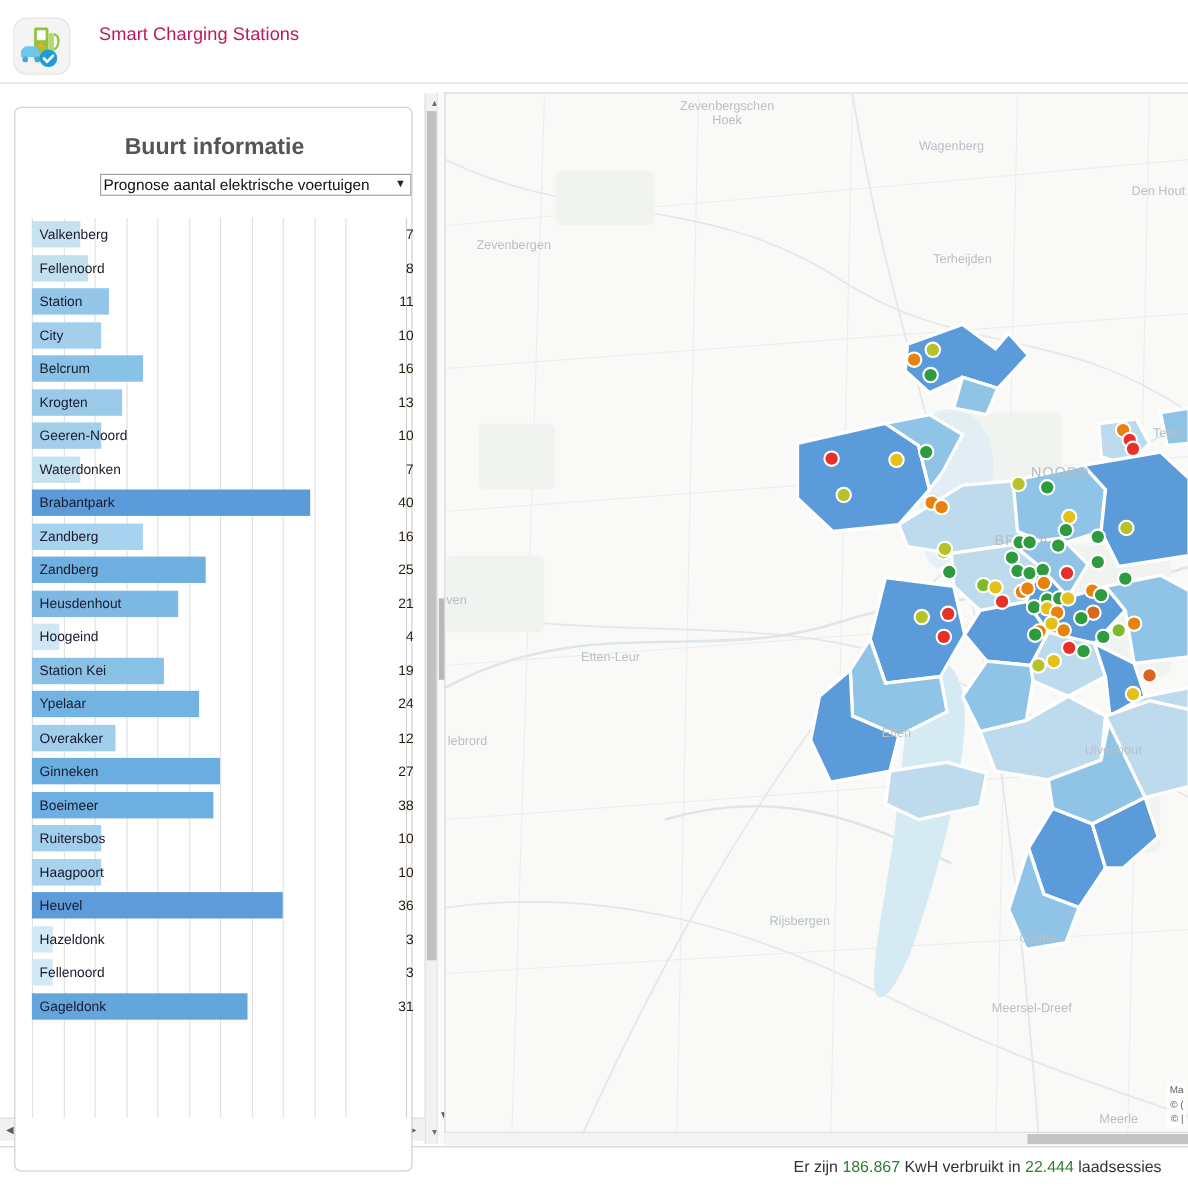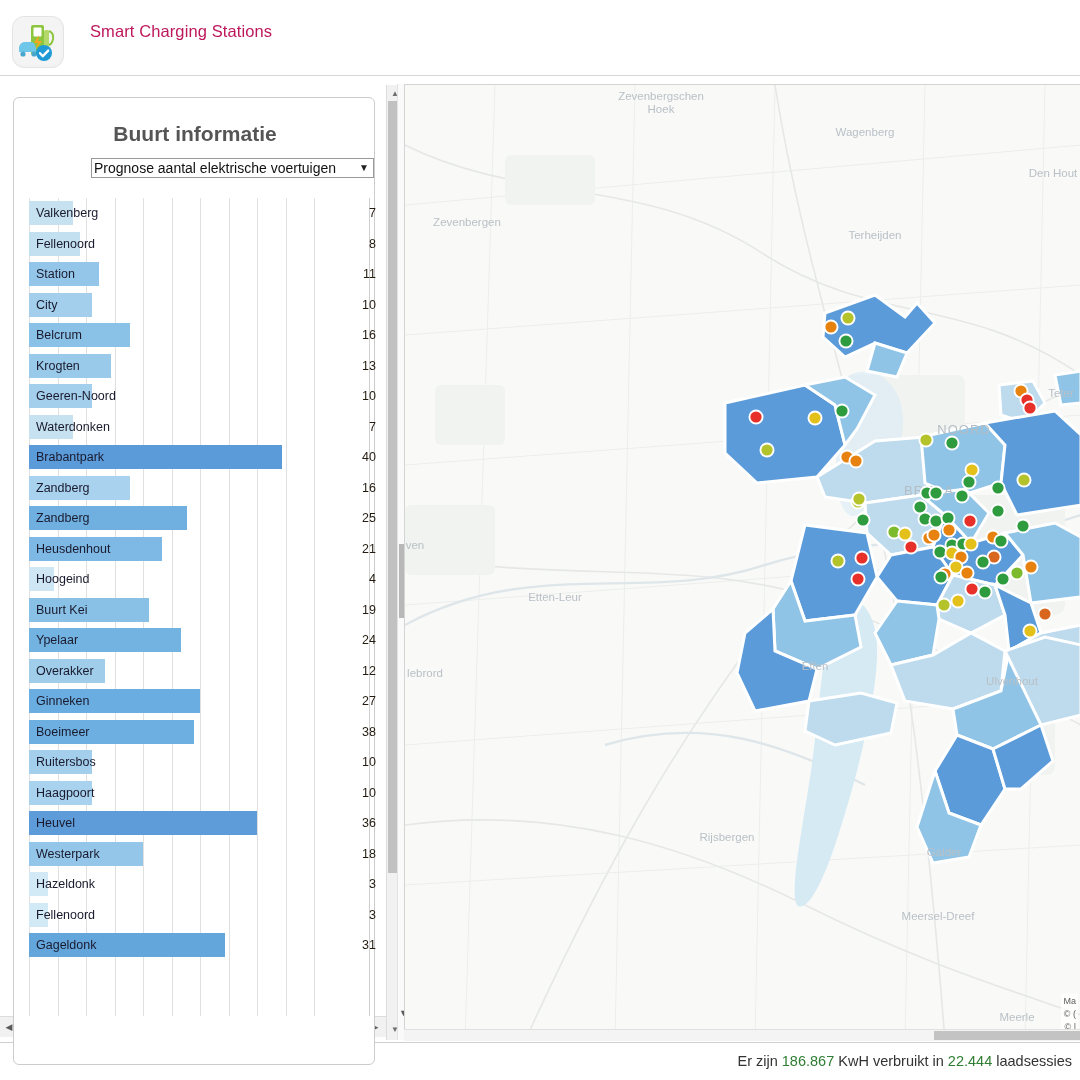--- a/index.html
+++ b/index.html
@@ -173,38 +173,38 @@
 
   
   #status-bar {
     position: absolute; left: 0; top: 1042px;
     width: 1080px; height: 38px;
     background: #ffffff;
     border-top: 1px solid #cfcfcf;
     box-sizing: border-box;
   }
   #status-text {
-    position: absolute; right: 8px; top: 10px;
+    position: absolute; right: 24px; top: 10px;
     font-size: 14.5px;
     color: #333333;
     white-space: nowrap;
   }
   .stat-num { color: #2e7d32; }
 
   
   #map-svg { position: absolute; left: 0; top: 0; }
   .map-label {
     fill: #b9c0c6;
     font-family: "Liberation Sans", sans-serif;
     font-size: 11.5px;
     text-anchor: middle;
   }
   .map-label-big { font-size: 13px; fill: #b4bcc3; letter-spacing: 1px; }
   #map-attrib {
-    position: absolute; right: 2px; bottom: 4px;
+    position: absolute; right: 2px; bottom: 14px;
     font-size: 9px; color: #5c5c5c;
     line-height: 13px;
     text-align: right;
     background: rgba(255,255,255,.75);
     padding: 1px 2px;
   }
 </style>
 </head>
 <body>
 
@@ -317,21 +317,21 @@
             <div class="bar-label">Heusdenhout</div>
             <div class="bar-value">21</div>
           </div>
           <div class="bar-row">
             <div class="bar" style="width: 25.3333px; background: rgb(207, 231, 244);"></div>
             <div class="bar-label">Hoogeind</div>
             <div class="bar-value">4</div>
           </div>
           <div class="bar-row">
             <div class="bar" style="width: 120.333px; background: rgb(137, 192, 230);"></div>
-            <div class="bar-label">Buurt Kei</div>
+            <div class="bar-label">Station Kei</div>
             <div class="bar-value">19</div>
           </div>
           <div class="bar-row">
             <div class="bar" style="width: 152px; background: rgb(115, 179, 226);"></div>
             <div class="bar-label">Ypelaar</div>
             <div class="bar-value">24</div>
           </div>
           <div class="bar-row">
             <div class="bar" style="width: 76px; background: rgb(159, 205, 234);"></div>
             <div class="bar-label">Overakker</div>
@@ -354,25 +354,20 @@
           </div>
           <div class="bar-row">
             <div class="bar" style="width: 63.3333px; background: rgb(168, 210, 238);"></div>
             <div class="bar-label">Haagpoort</div>
             <div class="bar-value">10</div>
           </div>
           <div class="bar-row">
             <div class="bar" style="width: 228px; background: rgb(93, 156, 217);"></div>
             <div class="bar-label">Heuvel</div>
             <div class="bar-value">36</div>
-          </div>
-          <div class="bar-row">
-            <div class="bar" style="width: 114px; background: rgb(147, 198, 232);"></div>
-            <div class="bar-label">Westerpark</div>
-            <div class="bar-value">18</div>
           </div>
           <div class="bar-row">
             <div class="bar" style="width: 19px; background: rgb(210, 233, 246);"></div>
             <div class="bar-label">Hazeldonk</div>
             <div class="bar-value">3</div>
           </div>
           <div class="bar-row">
             <div class="bar" style="width: 19px; background: rgb(210, 233, 246);"></div>
             <div class="bar-label">Fellenoord</div>
             <div class="bar-value">3</div>

